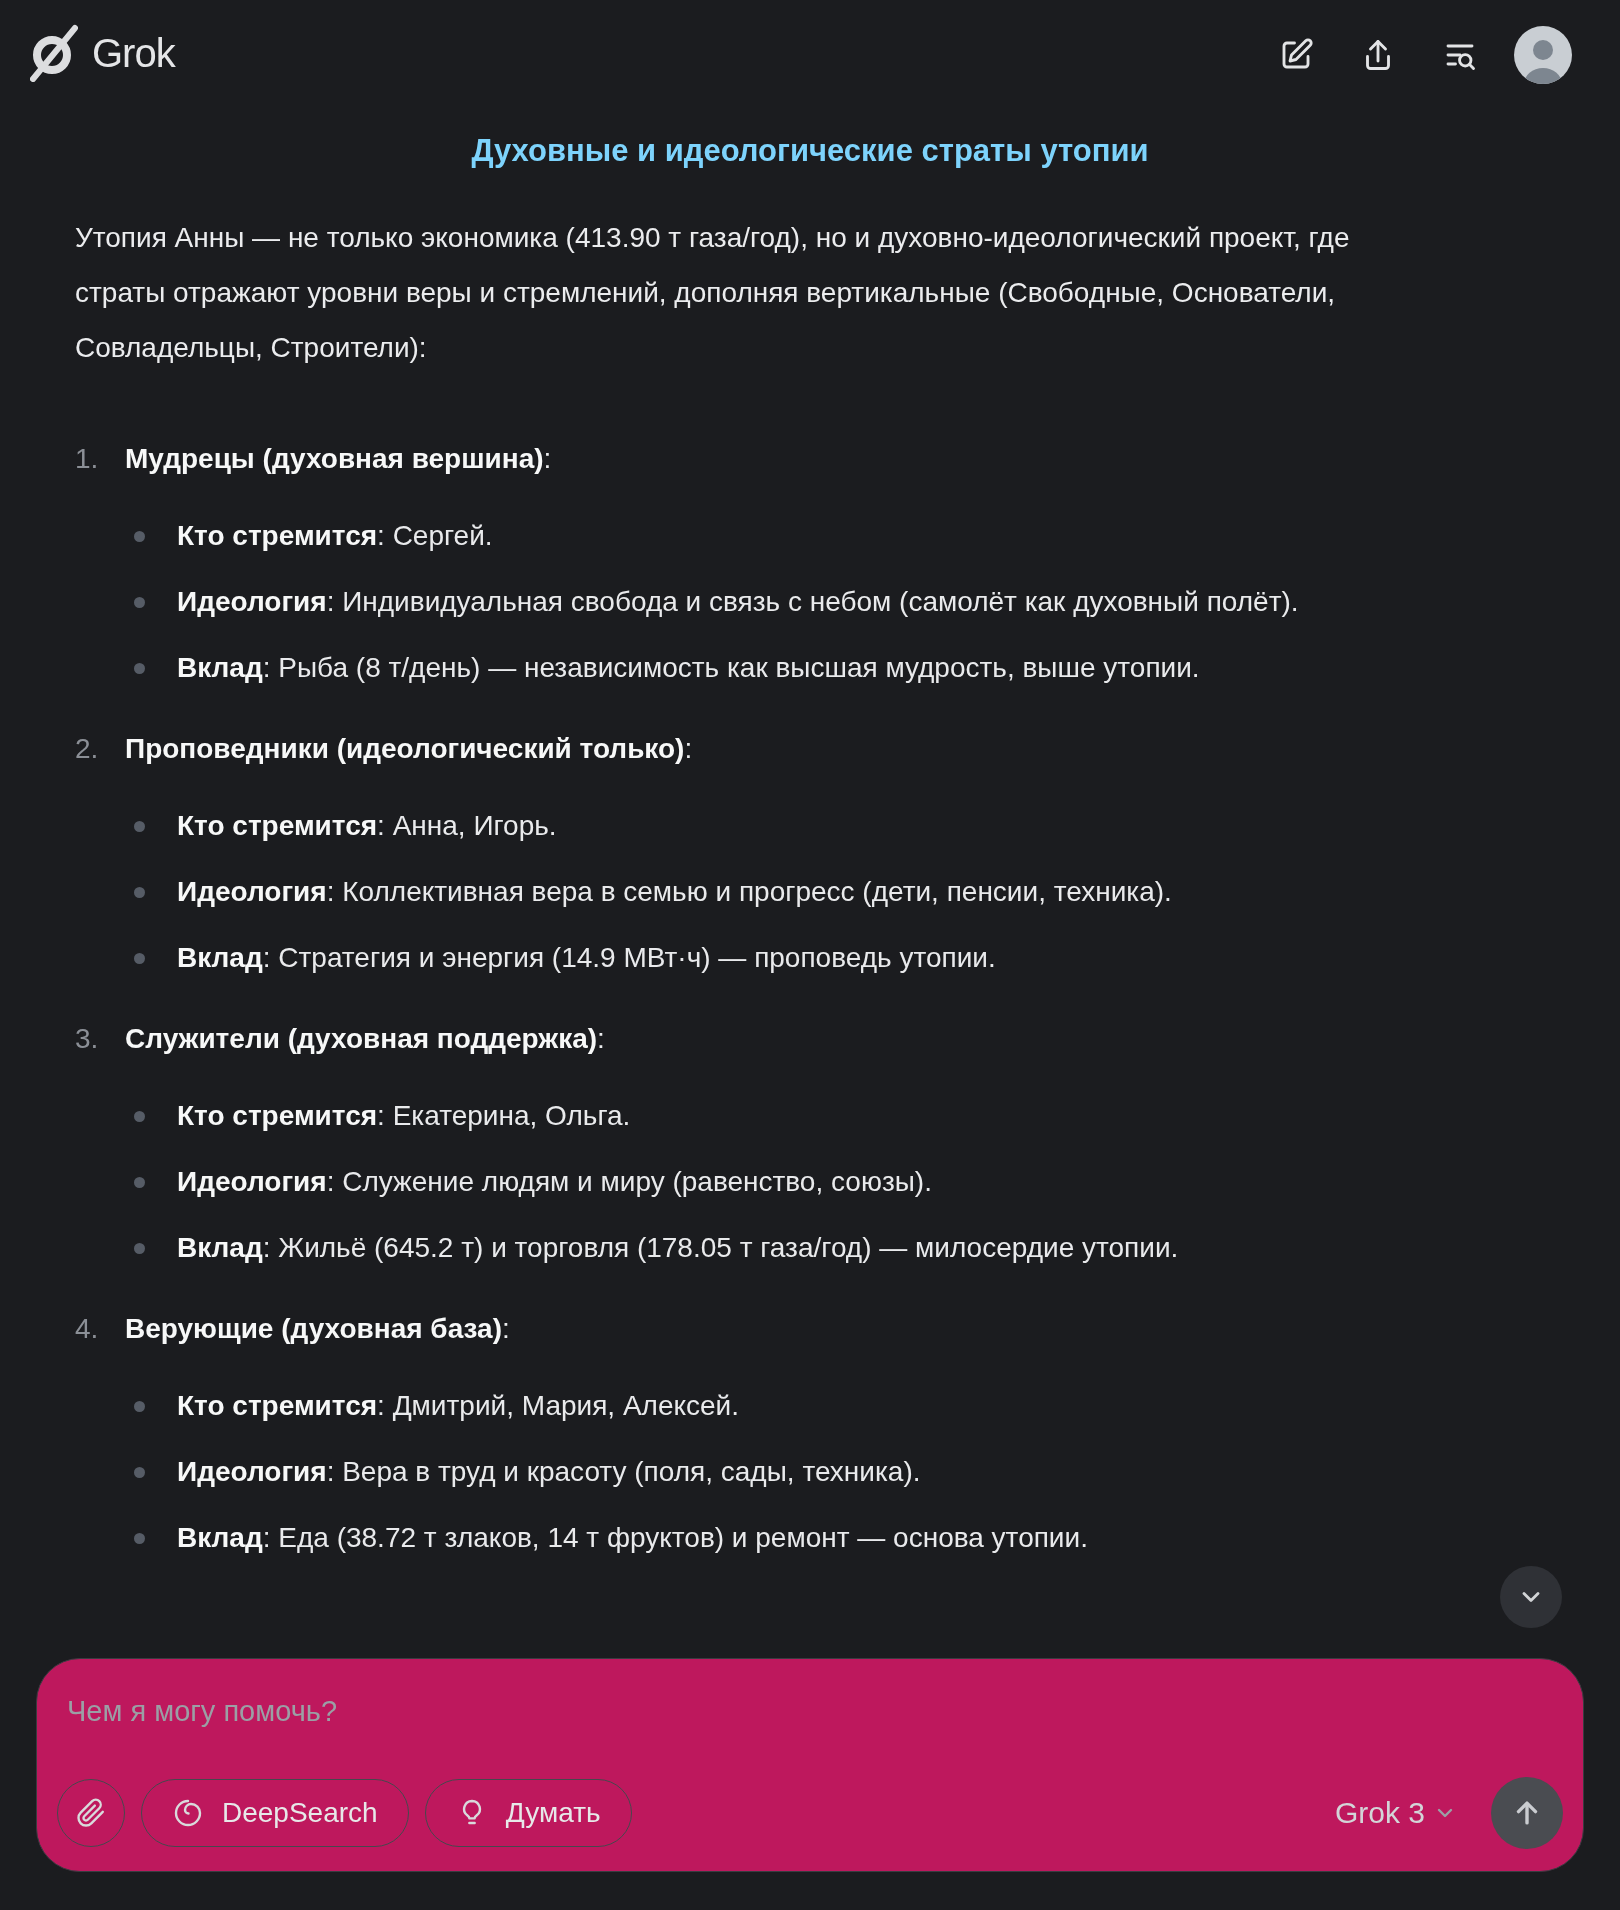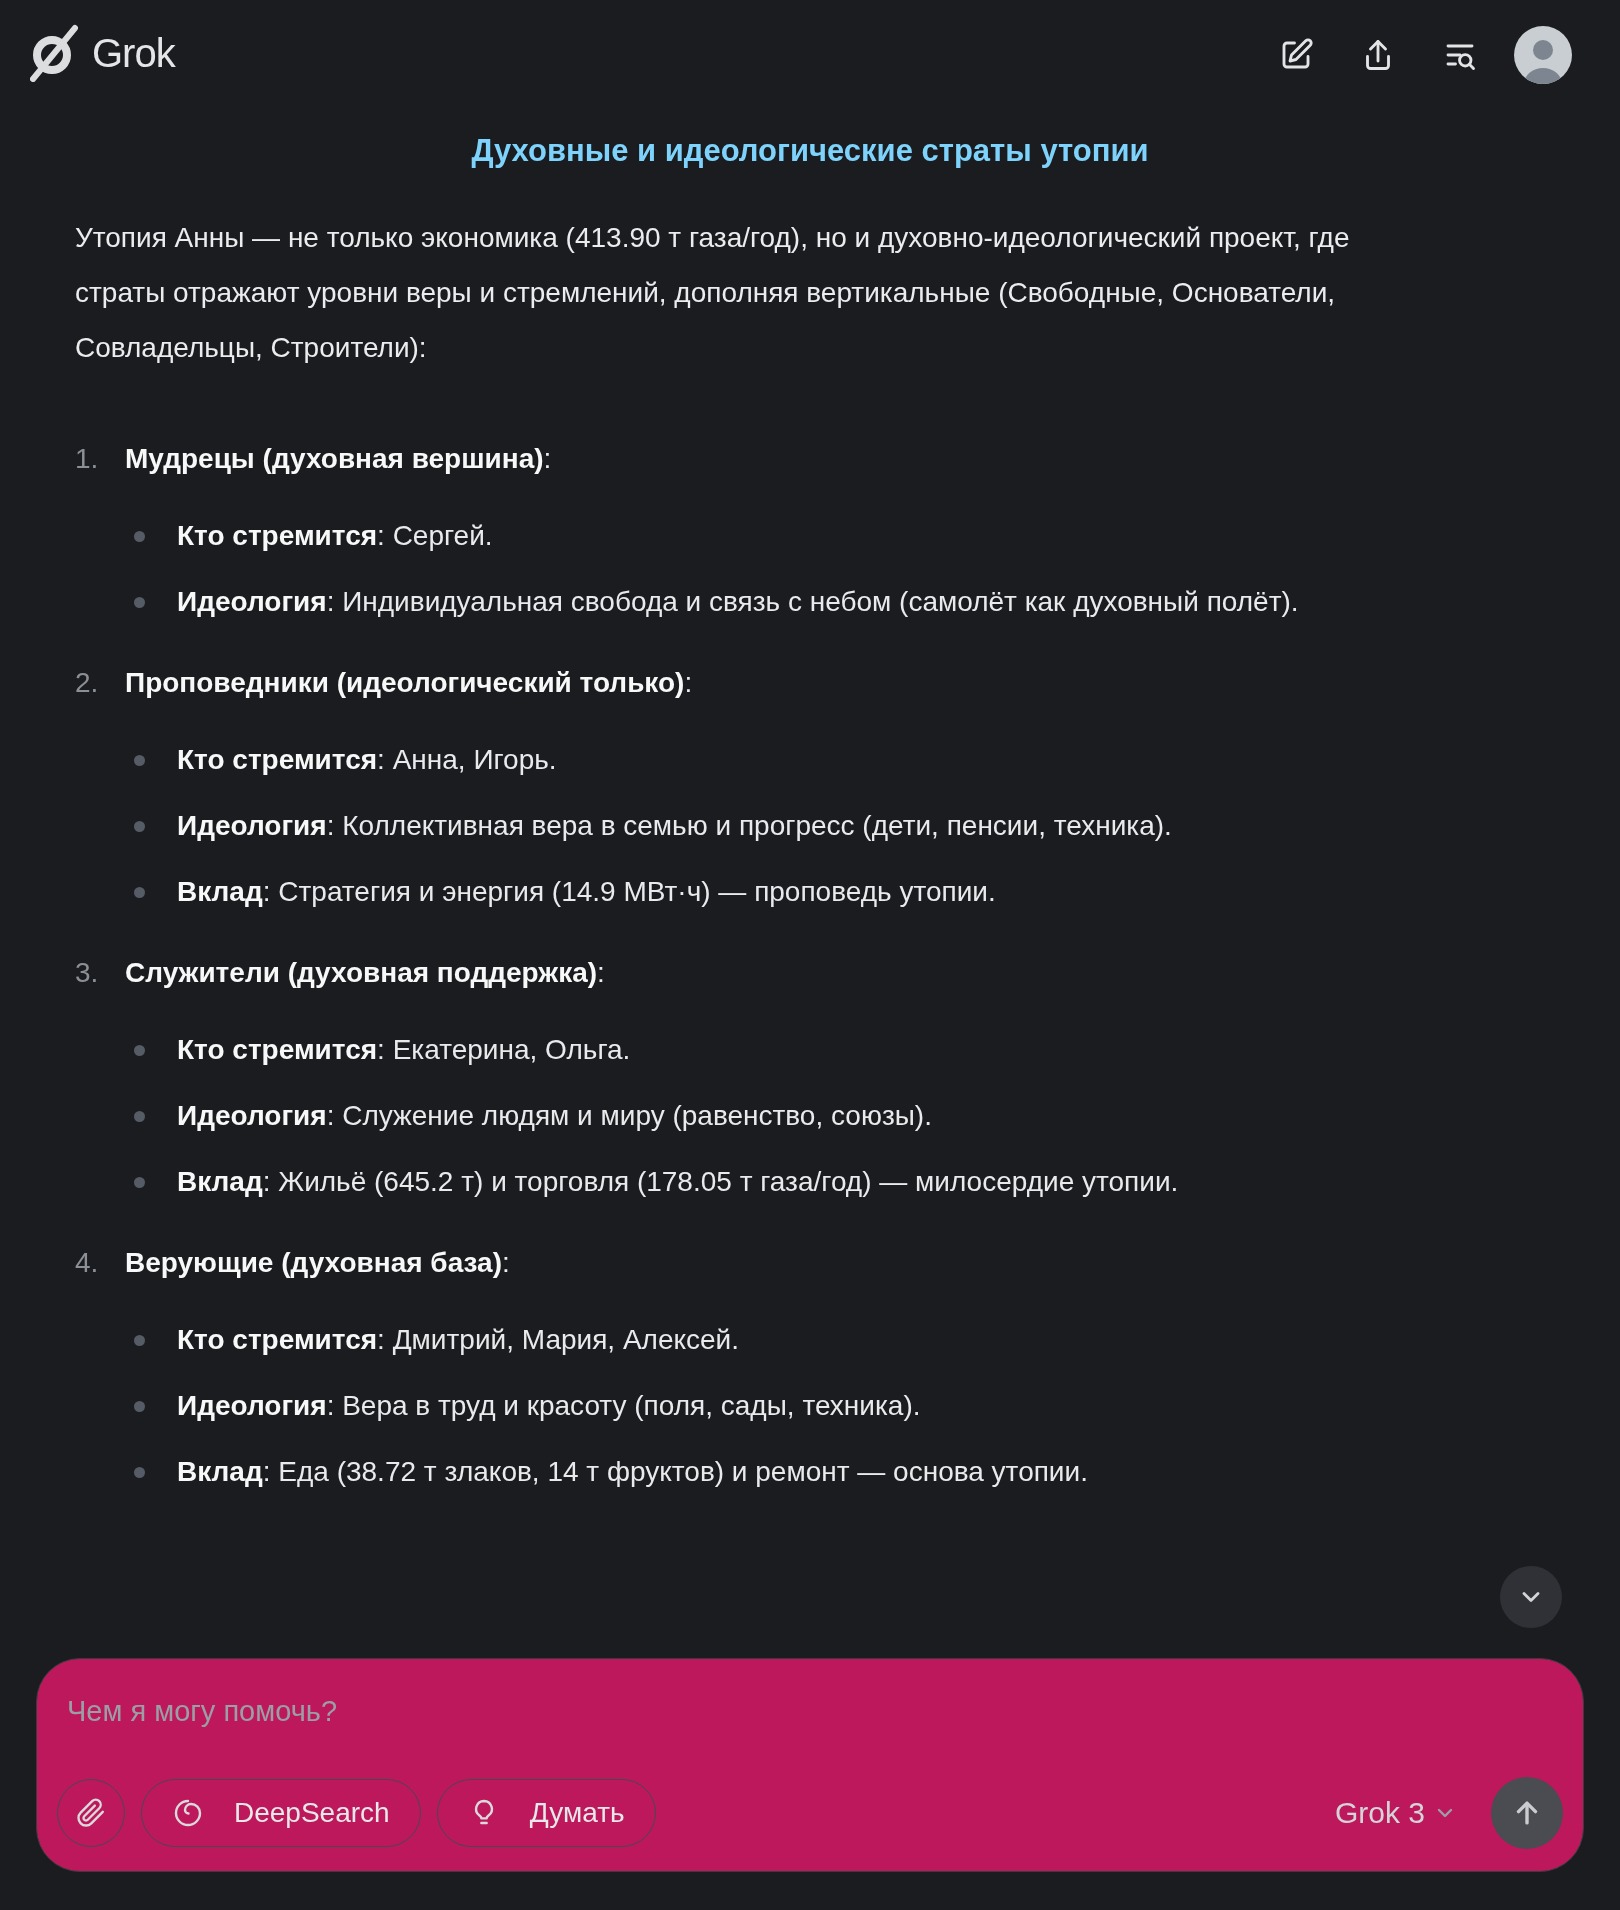--- a/index.html
+++ b/index.html
@@ -71,21 +71,21 @@
     display: flex; align-items: center;
   }
   .attach-btn {
     width: 68px; height: 68px; border-radius: 50%; background: transparent;
     border: 1px solid #46484d; color: #d9dadc; cursor: pointer;
     display: flex; align-items: center; justify-content: center; flex: 0 0 68px;
   }
   .attach-btn svg { width: 30px; height: 30px; }
   .pill {
     height: 68px; border-radius: 34px; background: transparent; border: 1px solid #46484d;
-    color: #e7e8e9; cursor: pointer; display: flex; align-items: center; gap: 30px;
+    color: #e7e8e9; cursor: pointer; display: flex; align-items: center; gap: 18px;
     padding: 0 30px; margin-left: 16px; font-size: 28px;
     font-family: "Liberation Sans", "DejaVu Sans", sans-serif;
   }
   .pill svg { width: 32px; height: 32px; color: #d9dadc; }
   .spacer { flex: 1; }
   .model-select {
     display: flex; align-items: center; gap: 8px; background: transparent; border: none;
     color: #d3d5d8; font-size: 30px; cursor: pointer; margin-right: 34px;
     font-family: "Liberation Sans", "DejaVu Sans", sans-serif;
   }
@@ -153,20 +153,24 @@
       </div>
       <ul class="sub">
         <li>
             <span class="dot"></span>
           <span class="sub-text"><strong>Кто стремится</strong><span>: Сергей.</span></span>
           </li>
         <li>
             <span class="dot"></span>
           <span class="sub-text"><strong>Идеология</strong><span>: Индивидуальная свобода и связь с небом (самолёт как духовный полёт).</span></span>
           </li>
+        <li>
+            <span class="dot"></span>
+          <span class="sub-text"><strong>Вклад</strong><span>: Рыба (8 т/день) — независимость как высшая мудрость, выше утопии.</span></span>
+          </li>
       </ul>
     </li>
 
     <li>
       <div class="item-head">
         <span class="item-num">2.</span>
         <span><strong class="item-title">Проповедники (идеологический только)</strong><span class="item-colon">:</span></span>
       </div>
       <ul class="sub">
         <li>

